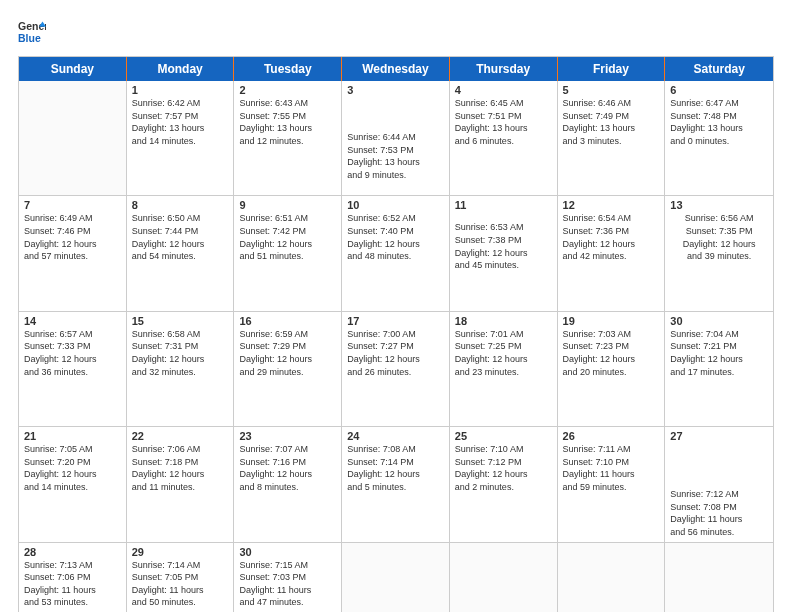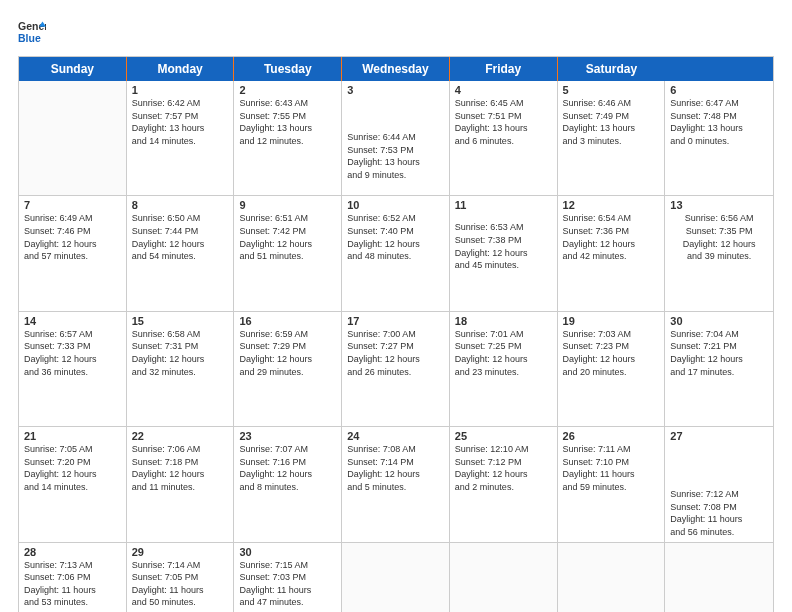--- a/index.html
+++ b/index.html
@@ -116,20 +116,21 @@
       <div class="subtitle"></div>
     </div>
   </div>
 
   <div class="calendar">
     <div class="cal-header">
     <div class="cal-header-cell">Sunday</div>
         <div class="cal-header-cell">Monday</div>
         <div class="cal-header-cell">Tuesday</div>
         <div class="cal-header-cell">Wednesday</div>
+        <div class="cal-header-cell">Thursday</div>
         <div class="cal-header-cell">Friday</div>
         <div class="cal-header-cell">Saturday</div>
       </div>
     <div class="cal-body">
     <div class="cal-row">
           <div class="cal-cell empty"></div>
           <div class="cal-cell">
             <span class="day-num">1</span>
             <div class="day-info" style="white-space: pre-line;">Sunrise: 6:42 AM
 Sunset: 7:57 PM
@@ -298,21 +299,21 @@
           </div>
           <div class="cal-cell">
             <span class="day-num">24</span>
             <div class="day-info" style="white-space: pre-line;">Sunrise: 7:08 AM
 Sunset: 7:14 PM
 Daylight: 12 hours
 and 5 minutes.</div>
           </div>
           <div class="cal-cell">
             <span class="day-num">25</span>
-            <div class="day-info" style="white-space: pre-line;">Sunrise: 12:10 AM
+            <div class="day-info" style="white-space: pre-line;">Sunrise: 7:10 AM
 Sunset: 7:12 PM
 Daylight: 12 hours
 and 2 minutes.</div>
           </div>
           <div class="cal-cell">
             <span class="day-num">26</span>
             <div class="day-info" style="white-space: pre-line;">Sunrise: 7:11 AM
 Sunset: 7:10 PM
 Daylight: 11 hours
 and 59 minutes.</div>

